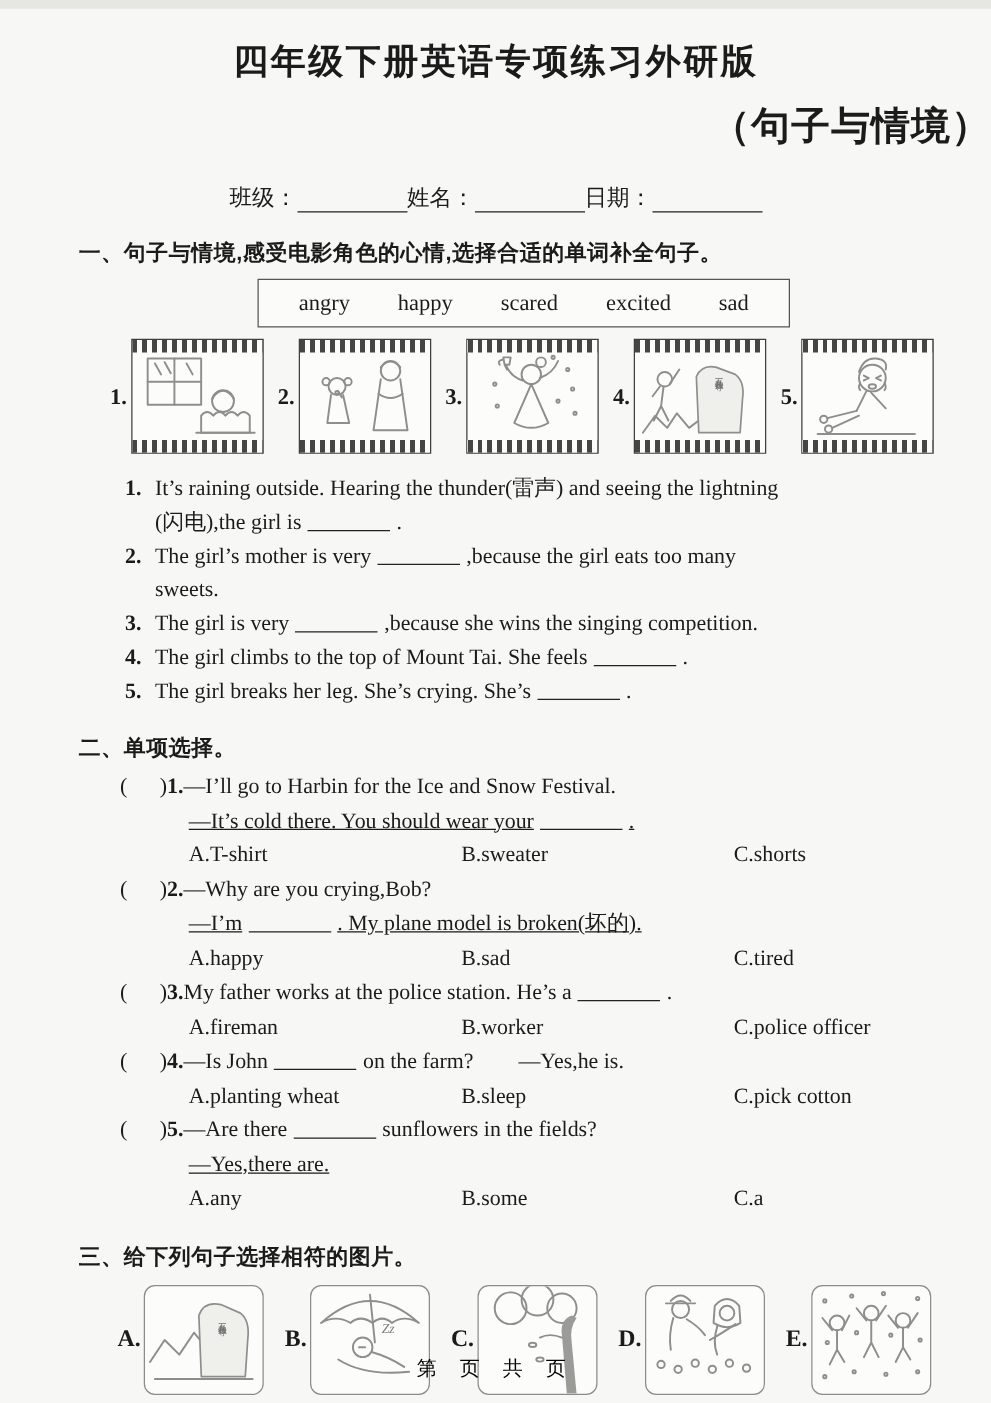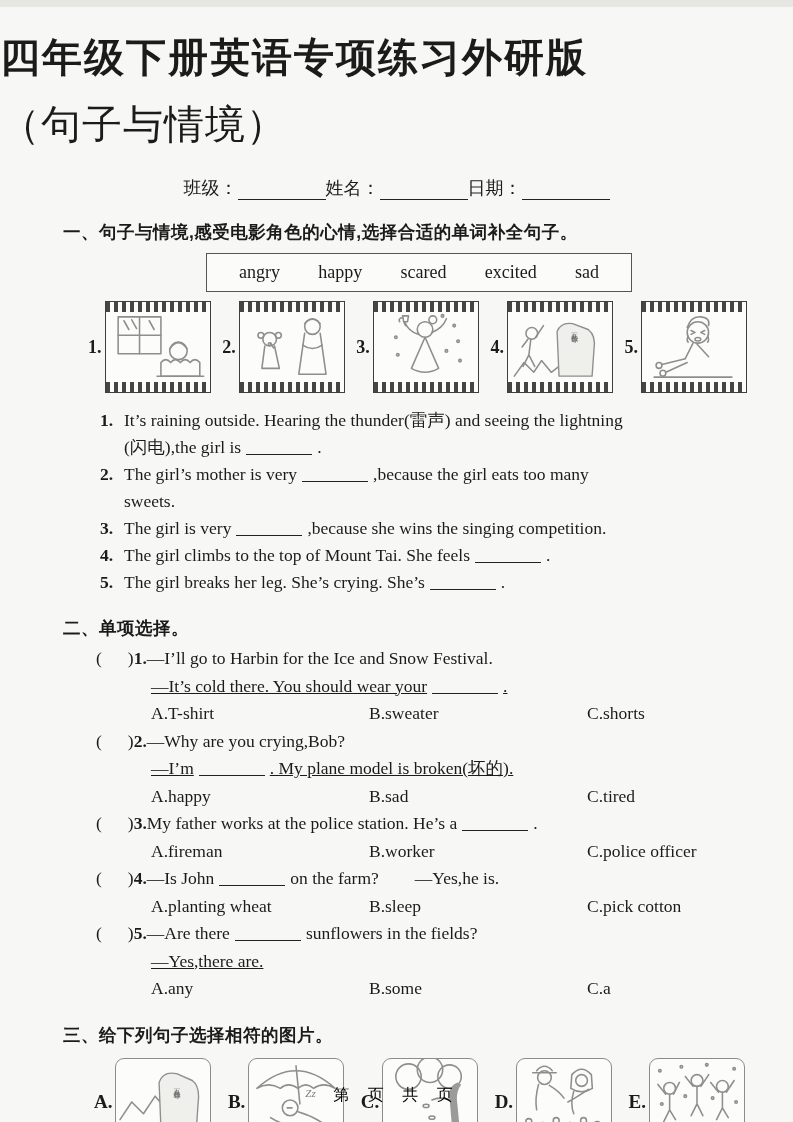--- a/index.html
+++ b/index.html
@@ -1,22 +1,22 @@
 <!DOCTYPE html>
 <html><head>
 <meta charset="utf-8">
 <style>
   html,body{margin:0;padding:0;background:#f7f7f5;}
   .page{position:relative;width:793px;height:1122px;background:#f7f7f5;overflow:hidden;
         font-family:"Liberation Sans",sans-serif;color:#1b1b1b;}
   .scan-edge{position:absolute;top:0;left:0;width:100%;height:7px;background:#e6e6e3;}
   .en{font-family:"Liberation Serif",serif;}
 
-  .title{margin:30px 0 0;font-size:40px;font-weight:800;letter-spacing:2px;}
-  .subtitle{margin:12px 0 0;text-align:left;font-size:40px;font-weight:400;letter-spacing:1px;}
+  .title{margin:30px 0 0;text-align:center;font-size:28px;font-weight:800;letter-spacing:2px;}
+  .subtitle{margin:12px 0 0;text-align:right;font-size:31px;font-weight:700;letter-spacing:1px;}
   .meta{margin:24px 0 0;display:flex;justify-content:center;font-size:18px;}
   .meta-item{display:flex;align-items:flex-end;}
   .blank{display:inline-block;border-bottom:1.6px solid #222;height:14px;vertical-align:-2px;}
   .meta-blank{width:88px;}
 
   .sec-heading{margin:20px 0 0 63px;font-size:17.5px;font-weight:700;letter-spacing:.5px;}
 
   .word-bank{box-sizing:border-box;margin:9px 0 0 206px;width:426px;height:39px;border:1.4px solid #555;
              background:#fbfbf9;display:flex;align-items:center;justify-content:space-between;
              padding:16px 32px;font-family:"Liberation Serif",serif;font-size:18px;}

